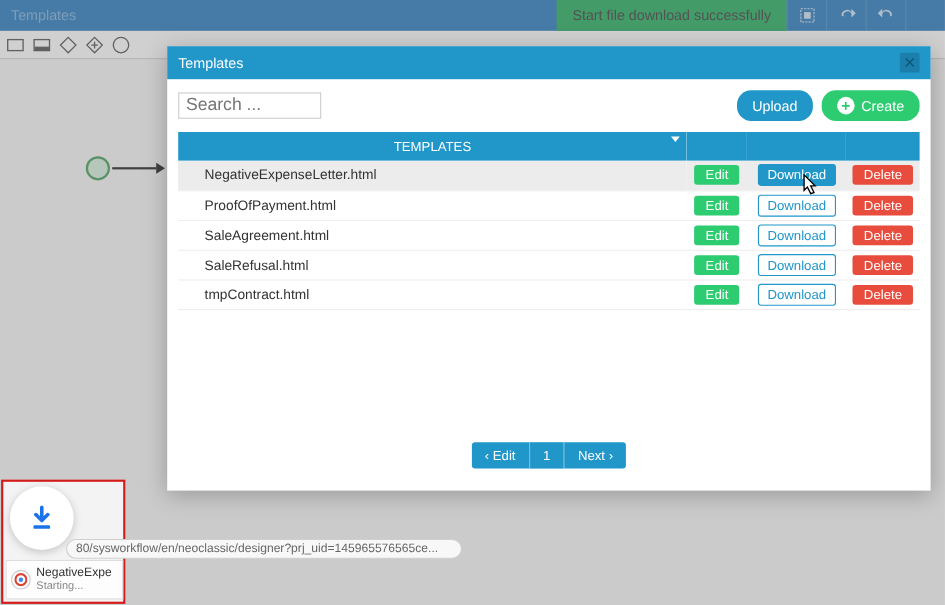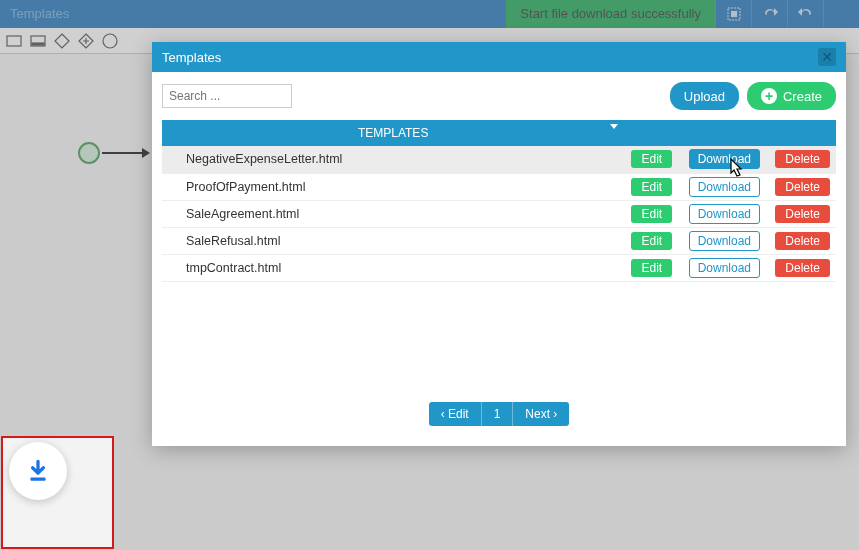--- a/index.html
+++ b/index.html
@@ -141,21 +141,21 @@
       display: flex;
       align-items: center;
       margin-bottom: 10px;
       gap: 8px;
     }
     .search-input {
       width: 130px;
       height: 24px;
       border: 1px solid #ccc;
       padding: 0 6px;
-      font-size: 12px;
+      font-size: 16px;
       color: #888;
     }
     .toolbar-row .spacer { flex: 1; }
     .btn {
       height: 28px;
       padding: 0 14px;
       border: none;
       border-radius: 13px;
       color: white;
       font-size: 13px;
@@ -462,13 +462,26 @@
     </svg>
 </div>
 
 <div class="dl-overlay">
   <div class="dl-bubble">
     <svg viewBox="0 0 24 24">
         <path d="M12 3 L12 14 M12 14 L7 9 M12 14 L17 9" stroke="#1a73e8" stroke-width="3" fill="none" stroke-linecap="round"></path>
         <rect x="5" y="18" width="14" height="3" rx="1"></rect>
       </svg>
   </div>
+  <div class="dl-urlbar">80/sysworkflow/en/neoclassic/designer?prj_uid=145965576565ce...</div>
+  <div class="dl-chip">
+    <div class="ficon">
+      <svg width="12" height="12" viewBox="0 0 12 12">
+          <circle cx="6" cy="6" r="5" fill="none" stroke="#db4437" stroke-width="2"></circle>
+          <circle cx="6" cy="6" r="2" fill="#4285f4"></circle>
+        </svg>
+    </div>
+    <div class="ftxt">
+      <div>NegativeExpe</div>
+      <div class="sub">Starting...</div>
+    </div>
+  </div>
 </div>
 
 </body></html>

